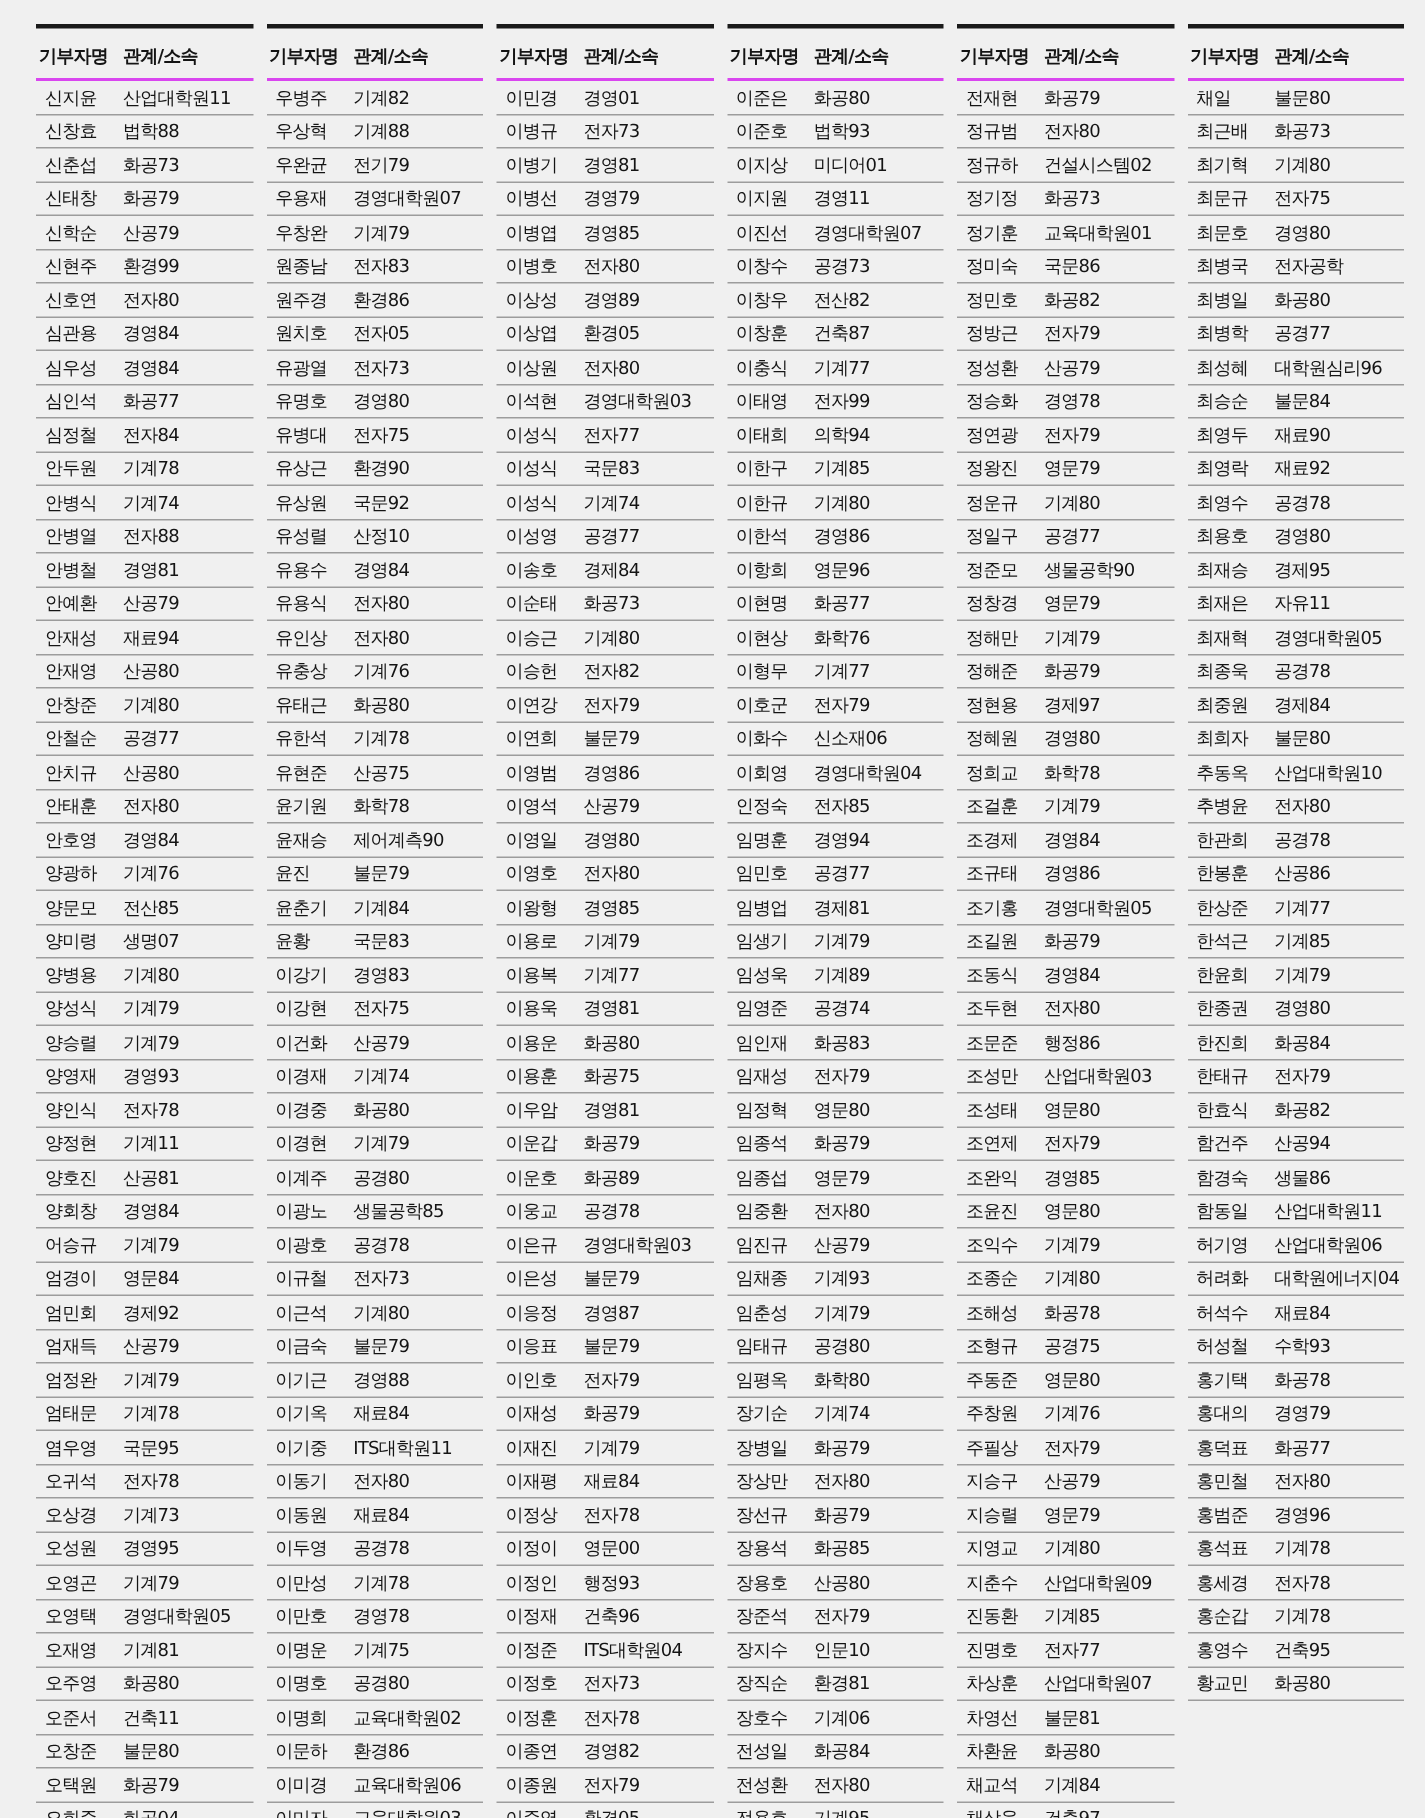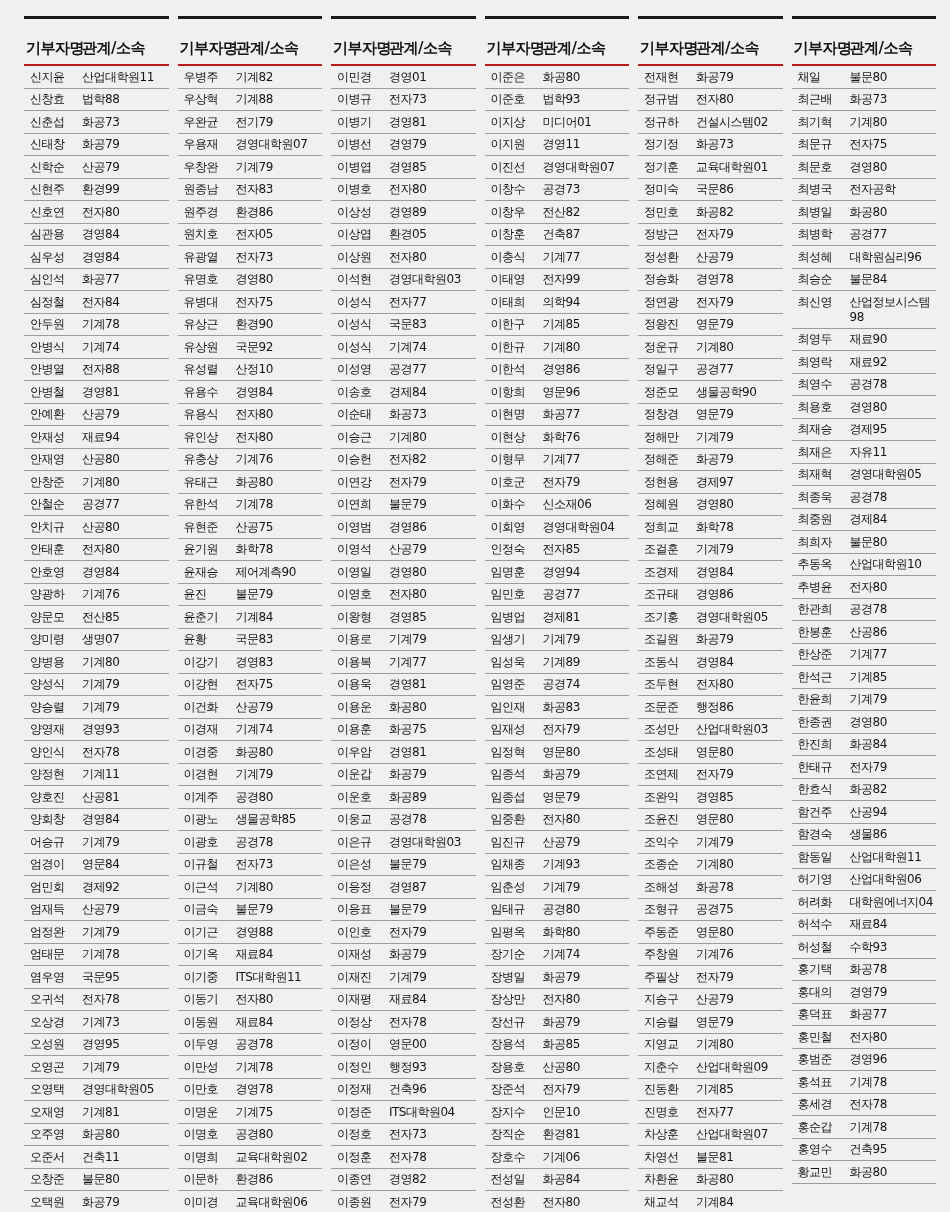--- a/index.html
+++ b/index.html
@@ -19,24 +19,24 @@
     column-gap: 9px;
     padding: 16px 14px 10px 24px;
     align-items: start;
   }
   .col {
     border-top: 3px solid #1a1a1a;
   }
   .thead {
     display: flex;
     align-items: center;
-    border-bottom: 2px solid #b91c1c;
-    padding: 20px 0 6px 2px;
+    border-bottom: 2px solid #d946ef;
+    padding: 10px 0 6px 2px;
     font-weight: bold;
-    font-size: 15px;
+    font-size: 12px;
     letter-spacing: -0.5px;
     white-space: nowrap;
   }
   .thead .hname { width: 56px; flex: none; }
   .thead .haffil { flex: 1; }
   .row {
     display: flex;
     align-items: flex-start;
     border-bottom: 1px solid #9c9c9c;
     padding: 3.5px 0 3px 6px;
@@ -1159,24 +1159,20 @@
       </div>
       <div class="row">
         <span class="name">최성혜</span>
         <span class="affil">대학원심리96</span>
       </div>
       <div class="row">
         <span class="name">최승순</span>
         <span class="affil">불문84</span>
       </div>
       <div class="row">
-        <span class="name">최신영</span>
-        <span class="affil">산업정보시스템98</span>
-      </div>
-      <div class="row">
         <span class="name">최영두</span>
         <span class="affil">재료90</span>
       </div>
       <div class="row">
         <span class="name">최영락</span>
         <span class="affil">재료92</span>
       </div>
       <div class="row">
         <span class="name">최영수</span>
         <span class="affil">공경78</span>

